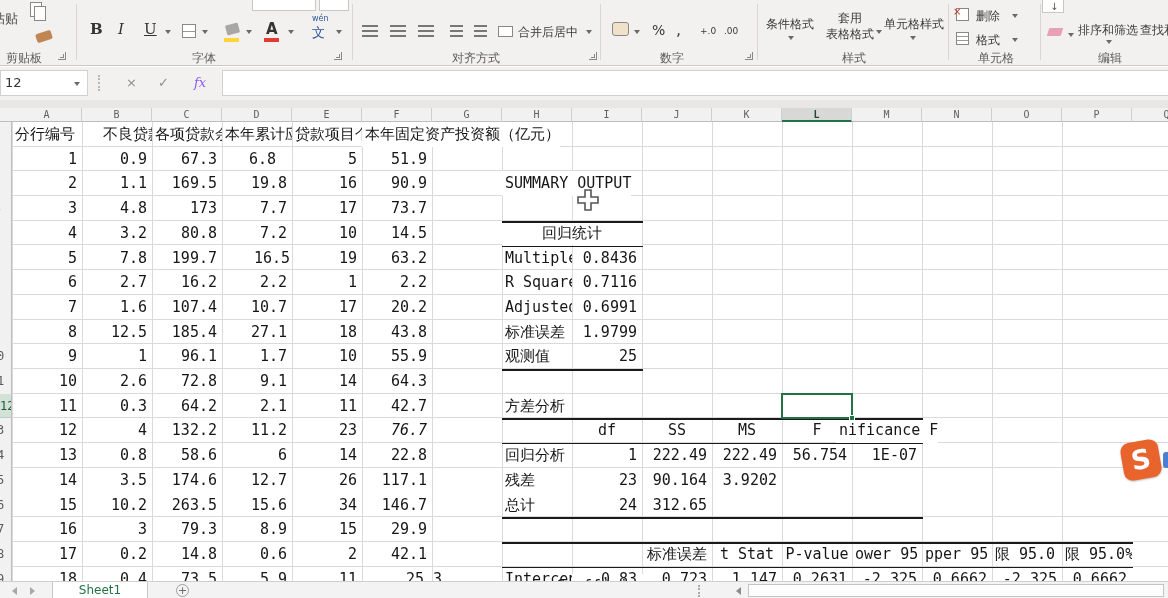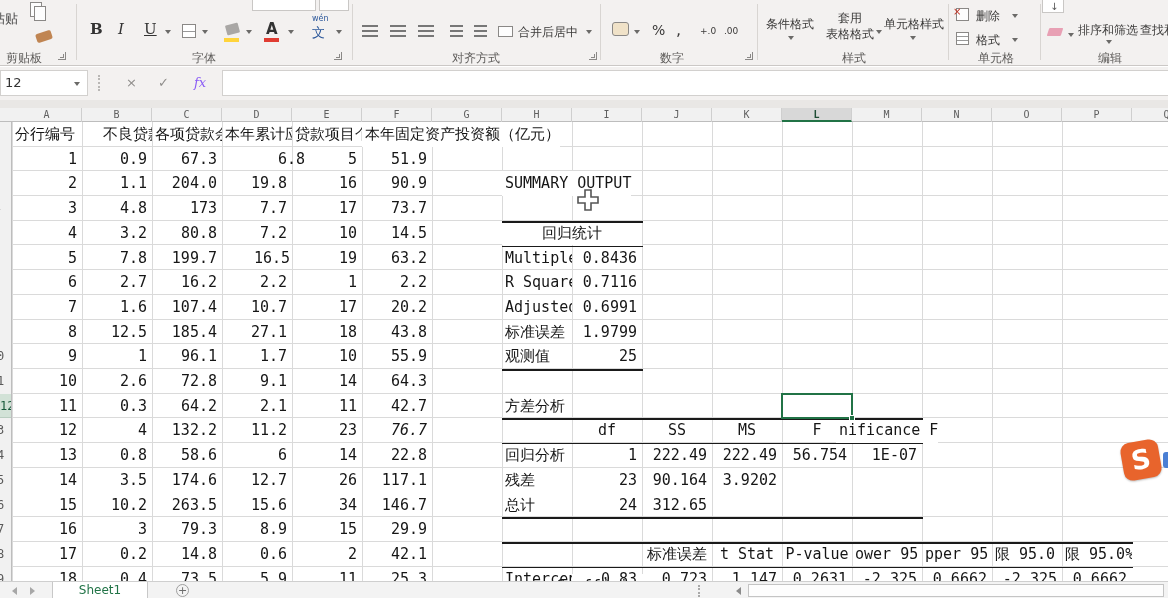--- a/index.html
+++ b/index.html
@@ -250,26 +250,26 @@
   <div id="sheet-cells" style="position:absolute;left:0;top:0;">
       <div class="cell lbl" style="left: 12px; top: 122px; height: 24.7px; width: 70px;">分行编号</div>
       <div class="cell lbl" style="left: 82px; top: 122px; height: 24.7px; width: 70px; padding-left: 21px;">不良贷款</div>
       <div class="cell lbl" style="left: 152px; top: 122px; height: 24.7px; width: 70px;">各项贷款余额</div>
       <div class="cell lbl" style="left: 222px; top: 122px; height: 24.7px; width: 70px;">本年累计应收贷款</div>
       <div class="cell lbl" style="left: 292px; top: 122px; height: 24.7px; width: 70px;">贷款项目个数</div>
       <div class="cell lbl spill" style="left: 362px; top: 122px; height: 24.7px; width: auto;">本年固定资产投资额（亿元）</div>
       <div class="cell num" style="left: 12px; top: 146.7px; height: 24.7px; width: 70px;">1</div>
       <div class="cell num" style="left: 82px; top: 146.7px; height: 24.7px; width: 70px;">0.9</div>
       <div class="cell num" style="left: 152px; top: 146.7px; height: 24.7px; width: 70px;">67.3</div>
-      <div class="cell num" style="left: 240px; top: 146.7px; height: 24.7px; width: 70px;">6.8</div>
+      <div class="cell num" style="left: 211px; top: 146.7px; height: 24.7px; width: 70px;">6.8</div>
       <div class="cell num" style="left: 292px; top: 146.7px; height: 24.7px; width: 70px;">5</div>
       <div class="cell num" style="left: 362px; top: 146.7px; height: 24.7px; width: 70px;">51.9</div>
       <div class="cell num" style="left: 12px; top: 171.4px; height: 24.7px; width: 70px;">2</div>
       <div class="cell num" style="left: 82px; top: 171.4px; height: 24.7px; width: 70px;">1.1</div>
-      <div class="cell num" style="left: 152px; top: 171.4px; height: 24.7px; width: 70px;">204.0</div>
+      <div class="cell num" style="left: 152px; top: 171.4px; height: 24.7px; width: 70px;">169.5</div>
       <div class="cell num" style="left: 222px; top: 171.4px; height: 24.7px; width: 70px;">19.8</div>
       <div class="cell num" style="left: 292px; top: 171.4px; height: 24.7px; width: 70px;">16</div>
       <div class="cell num" style="left: 362px; top: 171.4px; height: 24.7px; width: 70px;">90.9</div>
       <div class="cell num" style="left: 12px; top: 196.1px; height: 24.7px; width: 70px;">3</div>
       <div class="cell num" style="left: 82px; top: 196.1px; height: 24.7px; width: 70px;">4.8</div>
       <div class="cell num" style="left: 152px; top: 196.1px; height: 24.7px; width: 70px;">173</div>
       <div class="cell num" style="left: 222px; top: 196.1px; height: 24.7px; width: 70px;">7.7</div>
       <div class="cell num" style="left: 292px; top: 196.1px; height: 24.7px; width: 70px;">17</div>
       <div class="cell num" style="left: 362px; top: 196.1px; height: 24.7px; width: 70px;">73.7</div>
       <div class="cell num" style="left: 12px; top: 220.8px; height: 24.7px; width: 70px;">4</div>
@@ -354,21 +354,21 @@
       <div class="cell num" style="left: 82px; top: 541.9px; height: 24.7px; width: 70px;">0.2</div>
       <div class="cell num" style="left: 152px; top: 541.9px; height: 24.7px; width: 70px;">14.8</div>
       <div class="cell num" style="left: 222px; top: 541.9px; height: 24.7px; width: 70px;">0.6</div>
       <div class="cell num" style="left: 292px; top: 541.9px; height: 24.7px; width: 70px;">2</div>
       <div class="cell num" style="left: 362px; top: 541.9px; height: 24.7px; width: 70px;">42.1</div>
       <div class="cell num" style="left: 12px; top: 566.6px; height: 24.7px; width: 70px;">18</div>
       <div class="cell num" style="left: 82px; top: 566.6px; height: 24.7px; width: 70px;">0.4</div>
       <div class="cell num" style="left: 152px; top: 566.6px; height: 24.7px; width: 70px;">73.5</div>
       <div class="cell num" style="left: 222px; top: 566.6px; height: 24.7px; width: 70px;">5.9</div>
       <div class="cell num" style="left: 292px; top: 566.6px; height: 24.7px; width: 70px;">11</div>
-      <div class="cell num" style="left: 362px; top: 566.6px; height: 24.7px; width: 70px;">25.3</div>
+      <div class="cell num" style="left: 377px; top: 566.6px; height: 24.7px; width: 70px;">25.3</div>
       <div class="cell lbl spill" style="left: 502px; top: 171.4px; height: 24.7px; width: auto;">SUMMARY OUTPUT</div>
       <div class="cell ctr" style="left: 502px; top: 220.8px; height: 24.7px; width: 140px; background: rgb(255, 255, 255);">回归统计</div>
       <div class="cell lbl" style="left: 502px; top: 245.5px; height: 24.7px; width: 70px;">Multiple R</div>
       <div class="cell num" style="left: 572px; top: 245.5px; height: 24.7px; width: 70px;">0.8436</div>
       <div class="cell lbl" style="left: 502px; top: 270.2px; height: 24.7px; width: 70px;">R Square</div>
       <div class="cell num" style="left: 572px; top: 270.2px; height: 24.7px; width: 70px;">0.7116</div>
       <div class="cell lbl" style="left: 502px; top: 294.9px; height: 24.7px; width: 70px;">Adjusted R Square</div>
       <div class="cell num" style="left: 572px; top: 294.9px; height: 24.7px; width: 70px;">0.6991</div>
       <div class="cell lbl" style="left: 502px; top: 319.6px; height: 24.7px; width: 70px;">标准误差</div>
       <div class="cell num" style="left: 572px; top: 319.6px; height: 24.7px; width: 70px;">1.9799</div>

